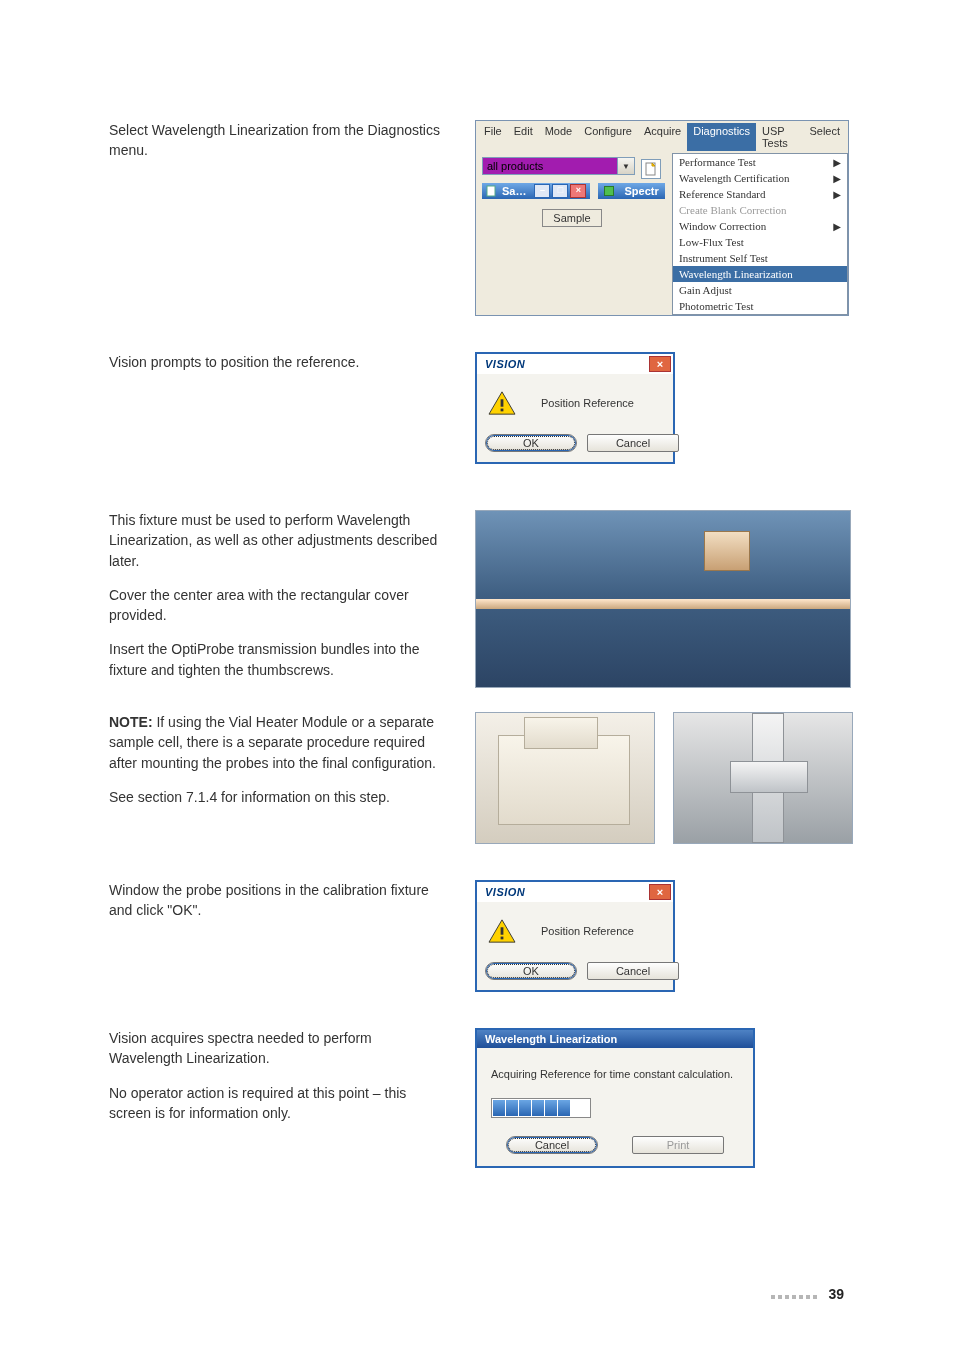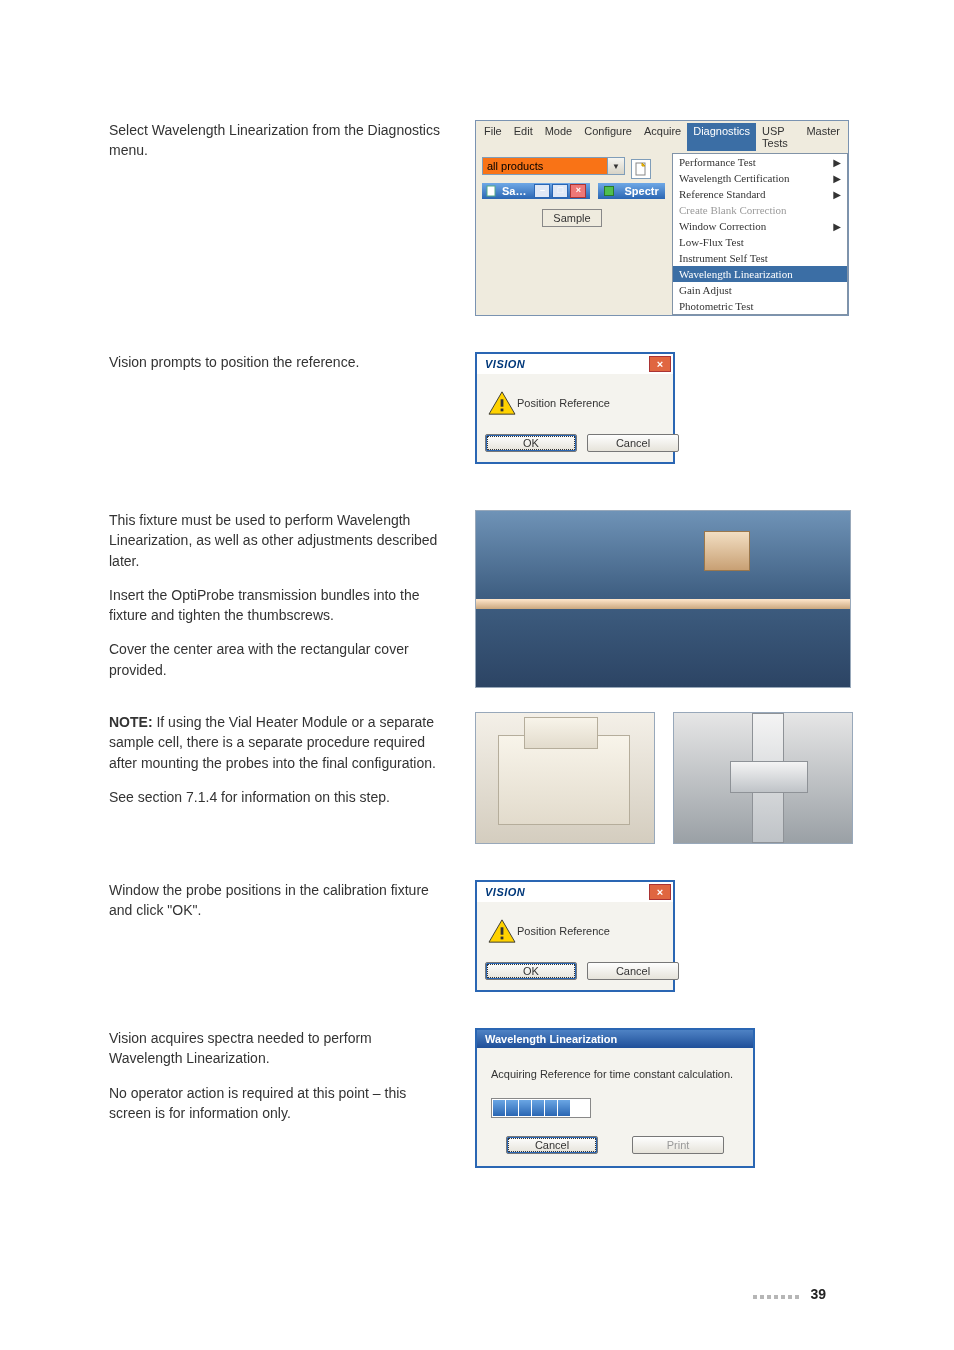--- a/index.html
+++ b/index.html
@@ -75,27 +75,27 @@
   flex: 1;
   padding: 4px 6px 6px 6px;
 }
 .combo {
   display: inline-flex;
   align-items: stretch;
   height: 18px;
   margin-bottom: 6px;
 }
 .combo input {
-  width: 126px;
+  width: 136px;
   height: 18px;
   box-sizing: border-box;
   border: 1px solid #7f9db9;
   font-size: 11px;
   padding: 0 4px;
-  background: #f97316;
+  background: #a21caf;
 }
 .combo .drop {
   width: 16px;
   border: 1px solid #7f9db9;
   border-left: none;
   background: linear-gradient(#f5f5f1, #d7d3c6);
   display: flex; align-items: center; justify-content: center;
   font-size: 8px; color: #333;
 }
 .new-icon {
@@ -188,21 +188,21 @@
   color: #fff;
   display: flex; align-items: center; justify-content: center;
   border: 1px solid #a33;
   margin: 2px;
   font-weight: 700;
 }
 .vision-body {
   display: flex;
   align-items: center;
   padding: 16px 10px 18px 10px;
-  gap: 0;
+  gap: 24px;
 }
 .warn-icon {
   width: 30px; height: 26px;
 }
 .vision-btns {
   display: flex;
   justify-content: space-around;
   padding: 0 8px 10px 8px;
   gap: 10px;
 }
@@ -211,20 +211,21 @@
   padding: 2px 8px;
   border: 1px solid #777;
   border-radius: 2px;
   background: linear-gradient(#fefefe, #e6e3da);
   text-align: center;
 }
 .xpbtn.focus {
   outline: 1px dotted #333;
   outline-offset: -3px;
   box-shadow: 0 0 0 1px #2a66b3 inset;
+  border-radius: 9px;
 }
 
 
 .photo {
   background: linear-gradient(180deg,#6f93b7 0%, #3f5f82 48%, #2c4464 100%);
   border: 1px solid #98a8ba;
   position: relative;
   overflow: hidden;
 }
 .photo.wide { width: 374px; height: 176px; }
@@ -286,21 +287,21 @@
 }
 .progress .seg {
   width: 12px;
   background: linear-gradient(#6aa6e4,#2a66b3);
 }
 .wl-btns { display:flex; justify-content:space-around; padding: 10px 12px 12px; }
 .xpbtn.dis { color:#9a9a9a; }
 
 .pagefoot {
   position: absolute;
-  right: 128px;
+  right: 110px;
   bottom: 48px;
   display:flex; align-items:center; gap:2px;
   font-size: 14px;
   text-align: center;
 }
 .pagefoot .dots span {
   display:inline-block; width:4px; height:4px; background:#b6b6b6; margin-right:3px;
 }
 .pagefoot .pn { font-weight:700; color:#222; margin-left:6px; }.sp18{height:18px}.sp28{height:28px}
 </style>
@@ -316,21 +317,21 @@
   <div class="rightcol">
     <div class="menu-shot">
       <div class="menu-bar" id="menu-bar">
             <span class="mi">File</span>
             <span class="mi">Edit</span>
             <span class="mi">Mode</span>
             <span class="mi">Configure</span>
             <span class="mi">Acquire</span>
             <span class="mi active">Diagnostics</span>
             <span class="mi">USP Tests</span>
-            <span class="mi">Master</span>
+            <span class="mi">Select</span>
           </div>
       <div class="menu-row2">
         <div class="menu-left">
           <div style="display:flex; align-items:center;">
             <div class="combo">
               <input readonly="" value="all products" style="">
               <div class="drop">▼</div>
             </div>
             <span class="new-icon">
               <svg viewBox="0 0 18 18">
@@ -427,22 +428,22 @@
       </div>
     </div>
   </div>
 </div>
 
 <div class="sp28"></div>
 
 <div class="row">
   <div class="textcol">
     <p>This fixture must be used to perform Wavelength Linearization, as well as other adjustments described later.</p>
+    <p>Cover the center area with the rectangular cover provided.</p>
     <p>Insert the OptiProbe transmission bundles into the fixture and tighten the thumbscrews.</p>
-    <p>Cover the center area with the rectangular cover provided.</p>
   </div>
   <div class="rightcol">
     <div class="photo wide">
       <div class="rail"></div>
           <div class="block"></div>
     </div>
   </div>
 </div>
 
 <div class="row">

